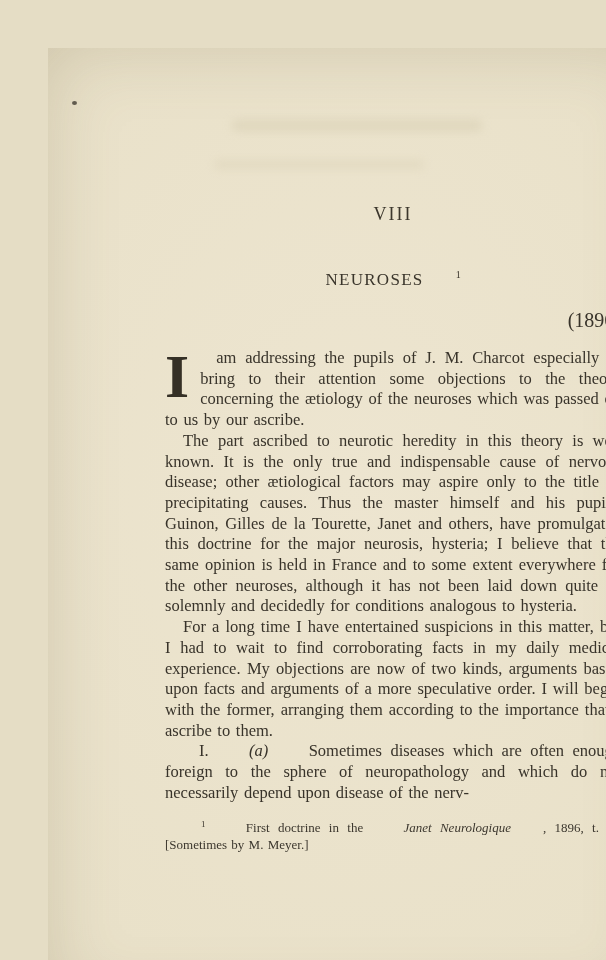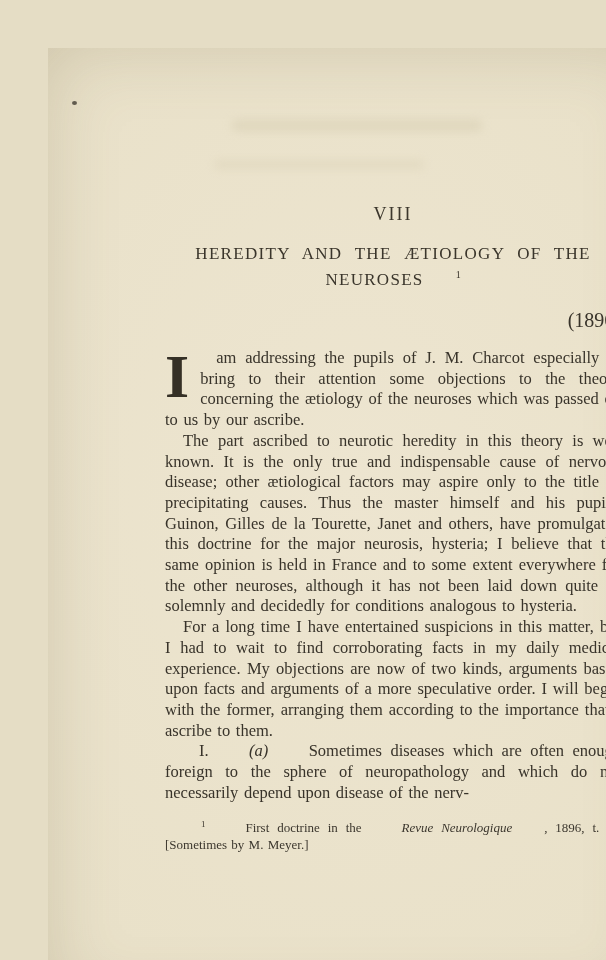--- a/index.html
+++ b/index.html
@@ -95,36 +95,36 @@
 <div class="page">
   <div class="speck"></div>
   <div class="ghost ghost-a"></div>
   <div class="ghost ghost-b"></div>
 
   <div class="content">
 
     <div class="chapter-number">VIII</div>
 
     <h1 class="title">
-      <span>HEREDITY AND THE ÆTIOLOGY OF THE</span><br>
+      <br>
       <span>NEUROSES</span><sup>1</sup>
     </h1>
 
     <div class="year">(1896)</div>
 
     <div class="body-text">
       <p>
         <span class="dropcap">I</span><span>am addressing the pupils of J. M. Charcot especially to bring to their attention some objections to the theory concerning the ætiology of the neuroses which was passed on to us by our ascribe.</span>
       </p>
       <p class="indent">The part ascribed to neurotic heredity in this theory is well known. It is the only true and indispensable cause of nervous disease; other ætiological factors may aspire only to the title of precipitating causes. Thus the master himself and his pupils, Guinon, Gilles de la Tourette, Janet and others, have promulgated this doctrine for the major neurosis, hysteria; I believe that the same opinion is held in France and to some extent everywhere for the other neuroses, although it has not been laid down quite so solemnly and decidedly for conditions analogous to hysteria.</p>
       <p class="indent">For a long time I have entertained suspicions in this matter, but I had to wait to find corroborating facts in my daily medical experience. My objections are now of two kinds, arguments based upon facts and arguments of a more speculative order. I will begin with the former, arranging them according to the importance that I ascribe to them.</p>
       <p class="indent">
         <span>I. </span><i>(a)</i><span> Sometimes diseases which are often enough foreign to the sphere of neuropathology and which do not necessarily depend upon disease of the nerv-</span>
       </p>
     </div>
 
     <div class="footnote">
       <sup>1</sup>
-      <span>First doctrine in the </span><i>Revue Neurologique</i><span>, 1896, t. IV [Sometimes by M. Meyer.]</span>
+      <span>First doctrine in the </span><i>Janet Neurologique</i><span>, 1896, t. IV [Sometimes by M. Meyer.]</span>
     </div>
 
   </div>
 </div>
 
 </body></html>

